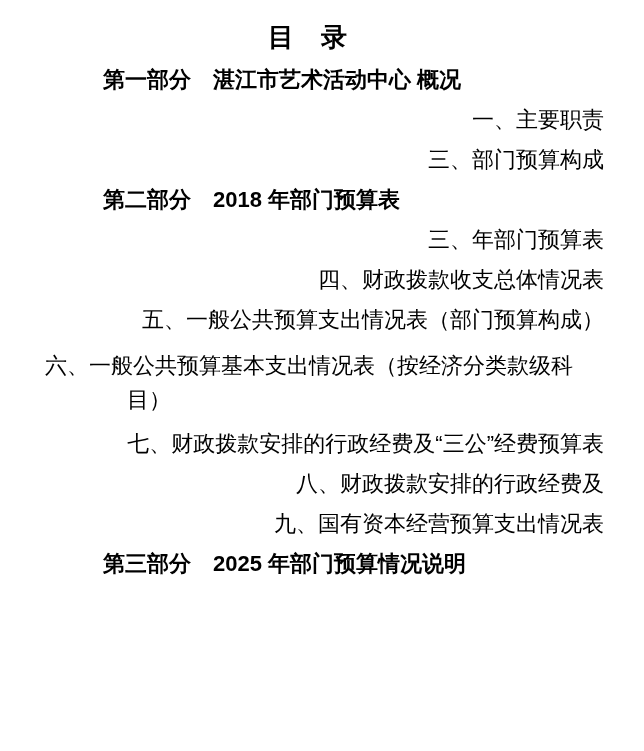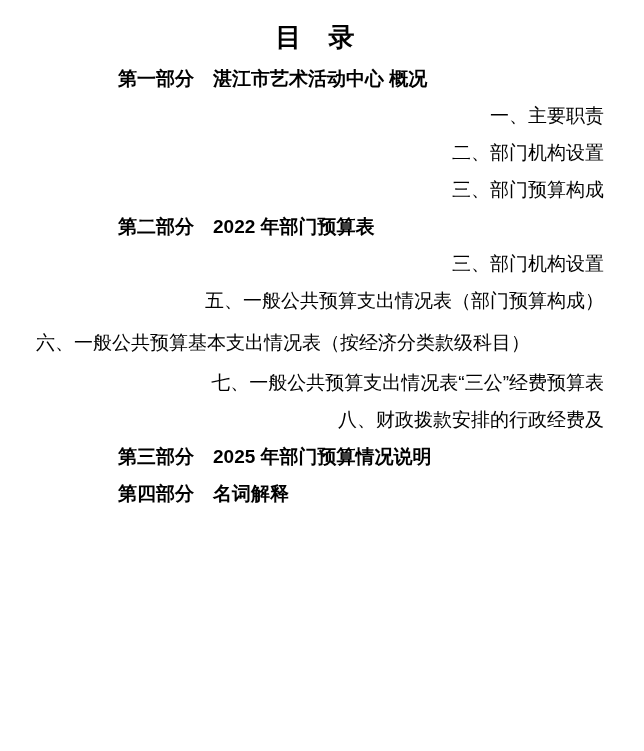--- a/index.html
+++ b/index.html
@@ -11,66 +11,67 @@
     height: 751px;
     background: #ffffff;
     font-family: "Liberation Serif", "DejaVu Serif", serif;
     color: #000000;
     overflow: hidden;
   }
   .page {
     width: 632px;
     height: 751px;
     box-sizing: border-box;
-    padding: 14px 28px 0 36px;
+    padding: 14px 28px 0 21px;
     position: relative;
   }
   .doc-title {
     text-align: center;
     font-size: 26px;
     font-weight: bold;
     letter-spacing: 10px;
     margin: 6px 0 14px 0;
     font-family: "Liberation Sans", "DejaVu Sans", sans-serif;
   }
   .entry {
-    font-size: 19px;
+    font-size: 22px;
     line-height: 1.0;
     margin: 0 0 18px 0;
     font-family: "Liberation Sans", "DejaVu Sans", sans-serif;
     white-space: pre-wrap;
   }
   .entry.part {
     font-weight: bold;
     padding-left: 82px;
     text-indent: -0px;
   }
   .entry.item {
     padding-left: 82px;
     text-align: right;
   }
   .entry.wrap {
     padding-left: 82px;
     text-indent: -82px;
     line-height: 1.55;
     margin-bottom: 16px;
+    margin-left: 24px;
   }
 </style>
 </head>
 <body>
 
 <div class="page">
   <div class="doc-title">目  录</div>
   <div class="toc">
     <div class="entry part">第一部分　湛江市艺术活动中心 概况</div>
     <div class="entry item">一、主要职责</div>
-    <div class="entry item">二、部门机构设置</div>
     <div class="entry item">三、部门预算构成</div>
-    <div class="entry part">第二部分　2022 年部门预算表</div>
-    <div class="entry item">三、部门机构设置</div>
+    <div class="entry part">第二部分　2018 年部门预算表</div>
+    <div class="entry item">三、年部门预算表</div>
+    <div class="entry item">四、财政拨款收支总体情况表</div>
     <div class="entry item">五、一般公共预算支出情况表（部门预算构成）</div>
     <div class="entry wrap">六、一般公共预算基本支出情况表（按经济分类款级科目）</div>
-    <div class="entry item">七、一般公共预算支出情况表“三公”经费预算表</div>
+    <div class="entry item">七、财政拨款安排的行政经费及“三公”经费预算表</div>
     <div class="entry item">八、财政拨款安排的行政经费及</div>
+    <div class="entry item">九、国有资本经营预算支出情况表</div>
     <div class="entry part">第三部分　2025 年部门预算情况说明</div>
-    <div class="entry part">第四部分　名词解释</div>
   </div>
 </div>
 
 </body></html>

